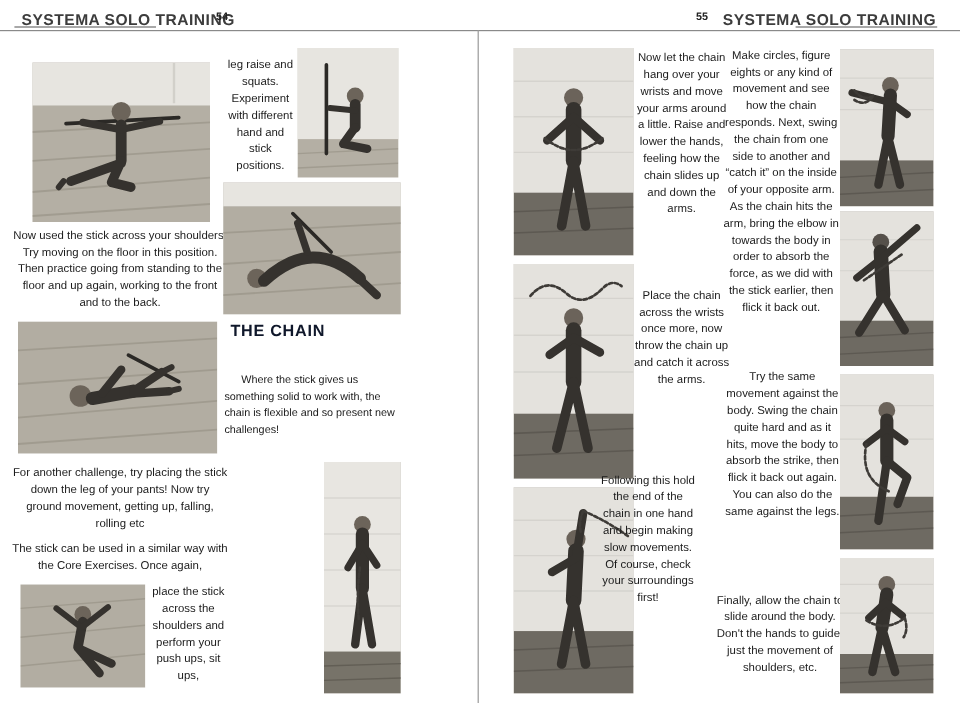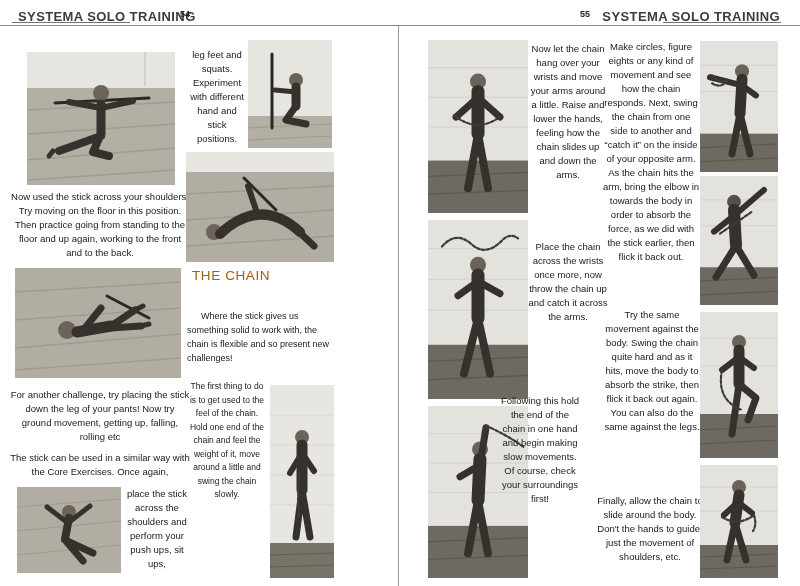--- a/index.html
+++ b/index.html
@@ -14,21 +14,21 @@
   .pnum{font-size:9px;font-weight:bold;color:#222;}
   .rule{background:#6f6f6f;height:1px;}
   .hr-top{background:#8a8a8a;height:1px;left:0;top:25px;width:800px;}
   .center-divider{background:#9a9a9a;width:1px;left:398px;top:25px;height:561px;}
   
   .txt{font-size:9.5px;line-height:14px;text-align:center;white-space:pre-line;}
   .flow p{margin:0;font-size:9px;line-height:14px;text-align:left;text-indent:14px;}
   .narrow{font-size:8.5px;line-height:13.5px;}
   .narrow .lead{text-align:left;margin:0 0 10px 0;}
   .narrow .centered{text-align:center;margin:0;}
-  h2.chain{margin:0;font-size:13.5px;letter-spacing:.6px;font-weight:normal;color:#a16207;}
+  h2.chain{margin:0;font-size:13.5px;letter-spacing:.6px;font-weight:bold;color:#0f172a;}
   
   .photo{position:absolute;overflow:hidden;background:#cfccc6;}
   .photo svg{display:block;width:100%;height:100%;}
   .fig{stroke:#35322e;fill:none;stroke-linecap:round;stroke-linejoin:round;}
   .chainln{stroke:#3e3b37;fill:none;stroke-width:2.2;stroke-dasharray:3 2;stroke-linecap:round;}
   .stick{stroke:#2b2926;stroke-width:3;stroke-linecap:round;}
 </style>
 </head>
 <body>
 
@@ -89,21 +89,21 @@
     <line x1="0" y1="44" x2="104" y2="34" stroke="#a09b8f" stroke-width="1.2"></line>
     <line x1="0" y1="68" x2="104" y2="58" stroke="#a09b8f" stroke-width="1.2"></line>
     <circle cx="52" cy="25" r="7" fill="#6c645a"></circle>
     <path class="fig" style="stroke-width:8" d="M52,31 L48,52"></path>
     <path class="fig" style="stroke-width:5" d="M51,36 L30,20 M51,36 L73,19"></path>
     <path class="fig" style="stroke-width:7" d="M48,53 L76,66 M48,53 L66,74"></path>
   </svg>
 </div>
 <div class="abs txt" style="left:124px;top:487px;width:66px;">place the stick across the shoulders and perform your push ups, sit ups,</div>
 
-<div class="abs txt" style="left:188px;top:48px;width:58px;">leg feet and squats. Experiment with different hand and stick positions.</div>
+<div class="abs txt" style="left:188px;top:48px;width:58px;">leg raise and squats. Experiment with different hand and stick positions.</div>
 
 <div class="photo" style="left:248px;top:40px;width:84px;height:108px;">
   <svg viewBox="0 0 84 108" preserveAspectRatio="none">
     <rect x="0" y="0" width="84" height="76" fill="#e7e5e0"></rect>
     <rect x="0" y="76" width="84" height="32" fill="#b4afa4"></rect>
     <line x1="0" y1="88" x2="84" y2="84" stroke="#a19c90" stroke-width="1.2"></line>
     <line x1="0" y1="100" x2="84" y2="96" stroke="#a19c90" stroke-width="1.2"></line>
     <line class="stick" x1="24" y1="14" x2="24" y2="88"></line>
     <circle cx="48" cy="40" r="7" fill="#6c645a"></circle>
     <path class="fig" style="stroke-width:9" d="M48,47 L48,66"></path>
@@ -127,21 +127,20 @@
   </svg>
 </div>
 
 <h2 class="abs chain" style="left:192px;top:268px;">THE CHAIN</h2>
 
 <div class="abs flow" style="left:187px;top:309px;width:150px;">
   <p>Where the stick gives us something solid to work with, the chain is flexible and so present new challenges!</p>
 </div>
 
 <div class="abs narrow" style="left:187px;top:380px;width:80px;">
-  <p class="centered">The first thing to do is to get used to the feel of the chain. Hold one end of the chain and feel the weight of it, move around a little and swing the chain slowly.</p>
 </div>
 
 <div class="photo" style="left:270px;top:385px;width:64px;height:193px;">
   <svg viewBox="0 0 64 193" preserveAspectRatio="none">
     <rect x="0" y="0" width="64" height="158" fill="#e8e6e1"></rect>
     <line x1="0" y1="30" x2="64" y2="30" stroke="#d8d6d1" stroke-width="1.2"></line>
     <line x1="0" y1="60" x2="64" y2="60" stroke="#d8d6d1" stroke-width="1.2"></line>
     <line x1="0" y1="90" x2="64" y2="90" stroke="#d8d6d1" stroke-width="1.2"></line>
     <line x1="0" y1="120" x2="64" y2="120" stroke="#d8d6d1" stroke-width="1.2"></line>
     <rect x="0" y="158" width="64" height="35" fill="#777369"></rect>

